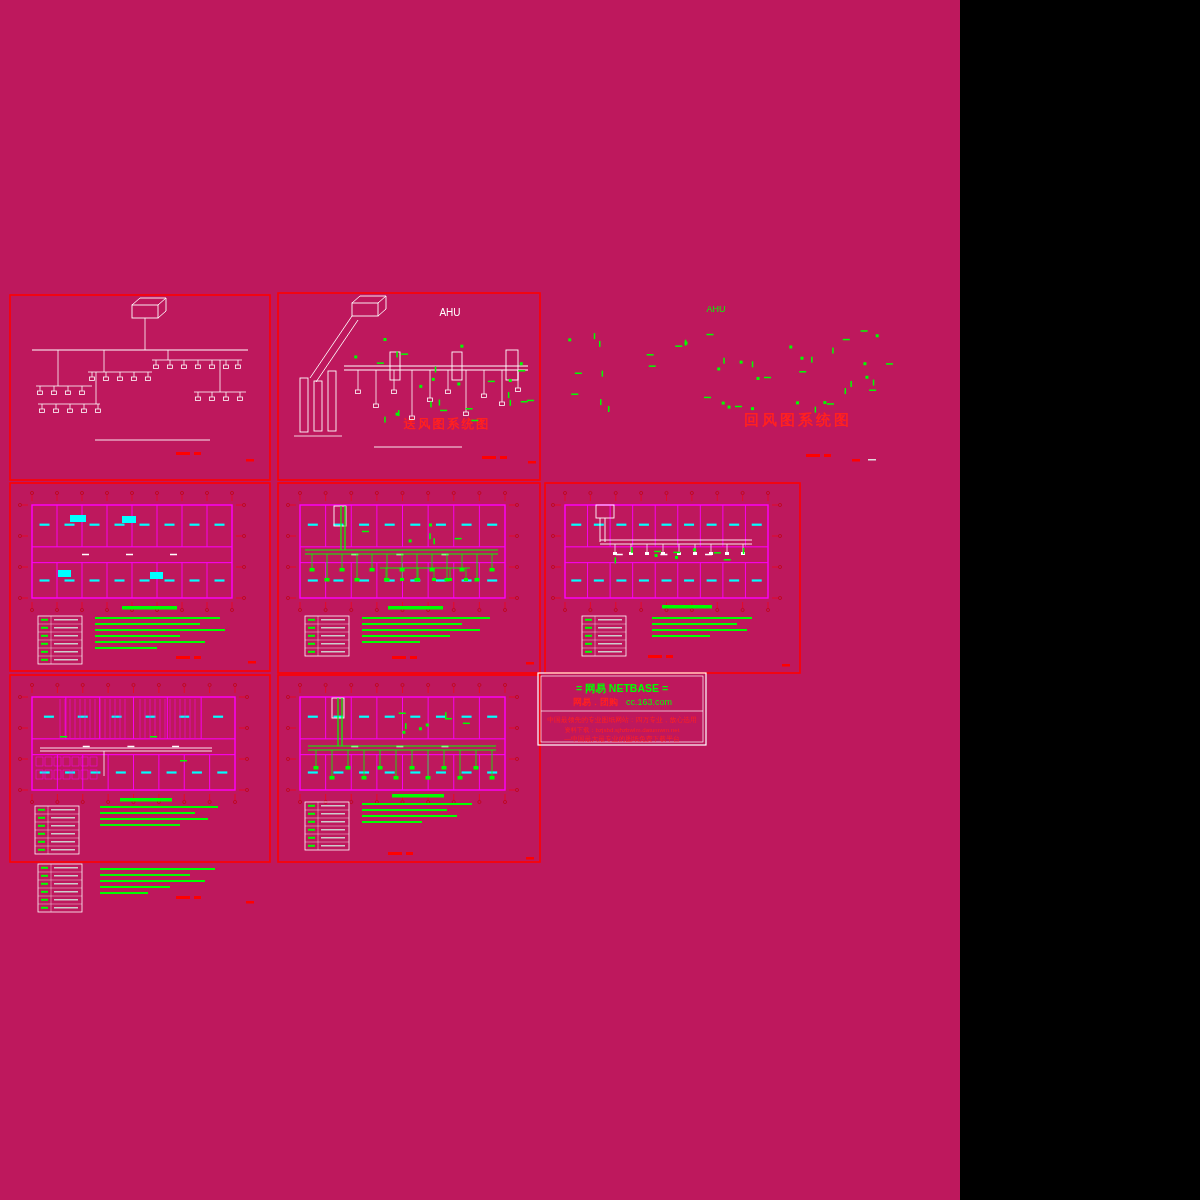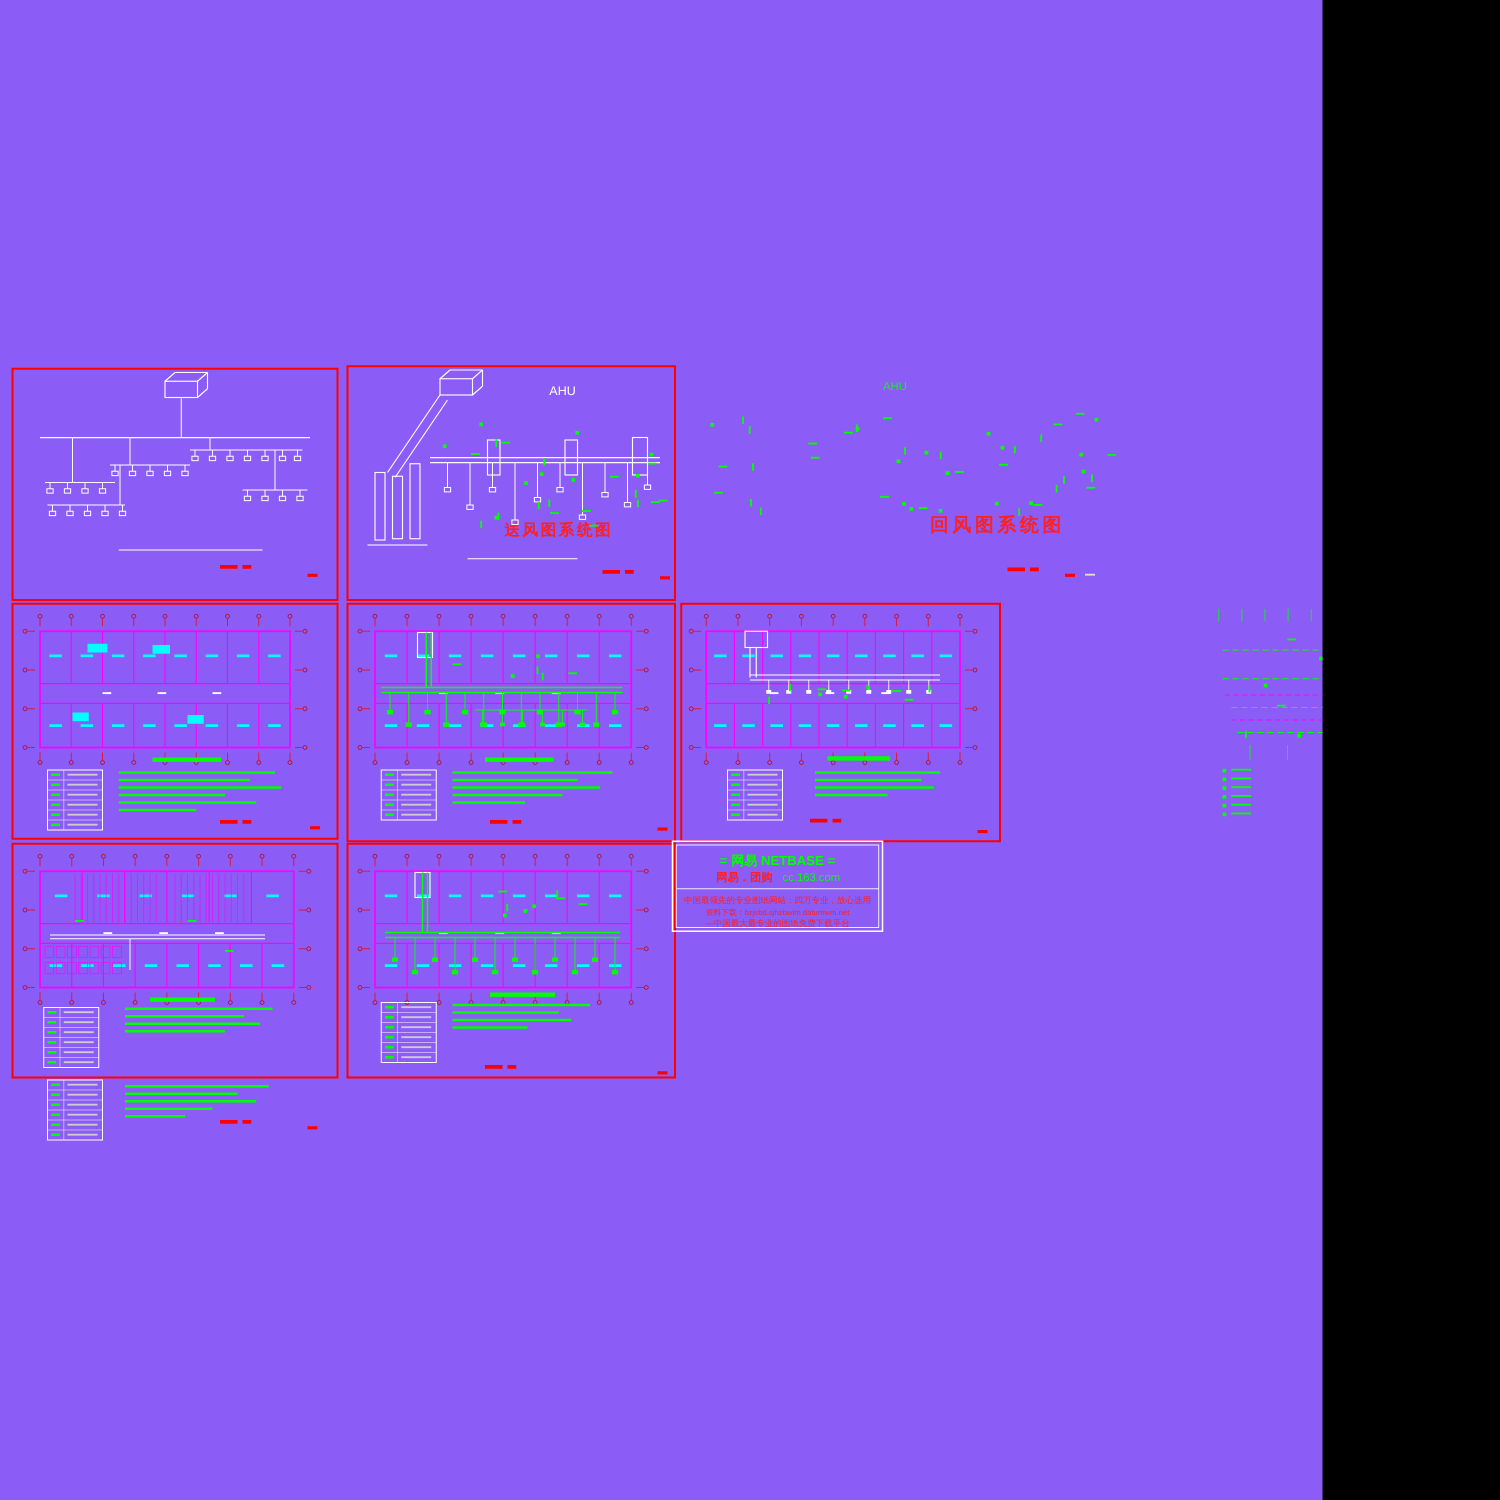--- a/index.html
+++ b/index.html
@@ -1,16 +1,16 @@
 <!DOCTYPE html>
 <html><head>
 <meta charset="utf-8">
 <style>
   html,body{margin:0;padding:0;background:#000;}
-  .stage{position:relative;width:1058px;height:1200px;background:#8b5cf6;overflow:hidden;}
+  .stage{position:relative;width:960px;height:1200px;background:#be185d;overflow:hidden;}
   svg{display:block;}
   text{font-family:"Liberation Sans","DejaVu Sans",sans-serif;}
   .frame{fill:none;stroke:#ff0000;stroke-width:1.6;}
   .wmbox{fill:none;stroke:#ffffff;stroke-width:1.2;}
   .wmbox-in{fill:none;stroke:#ffffff;stroke-width:0.7;}
   .tw{fill:#ffffff;}
   .tg{fill:#00ff00;}
   .tr{fill:#ff2020;font-weight:bold;}
   .trs{fill:#ff2020;}
 </style>

